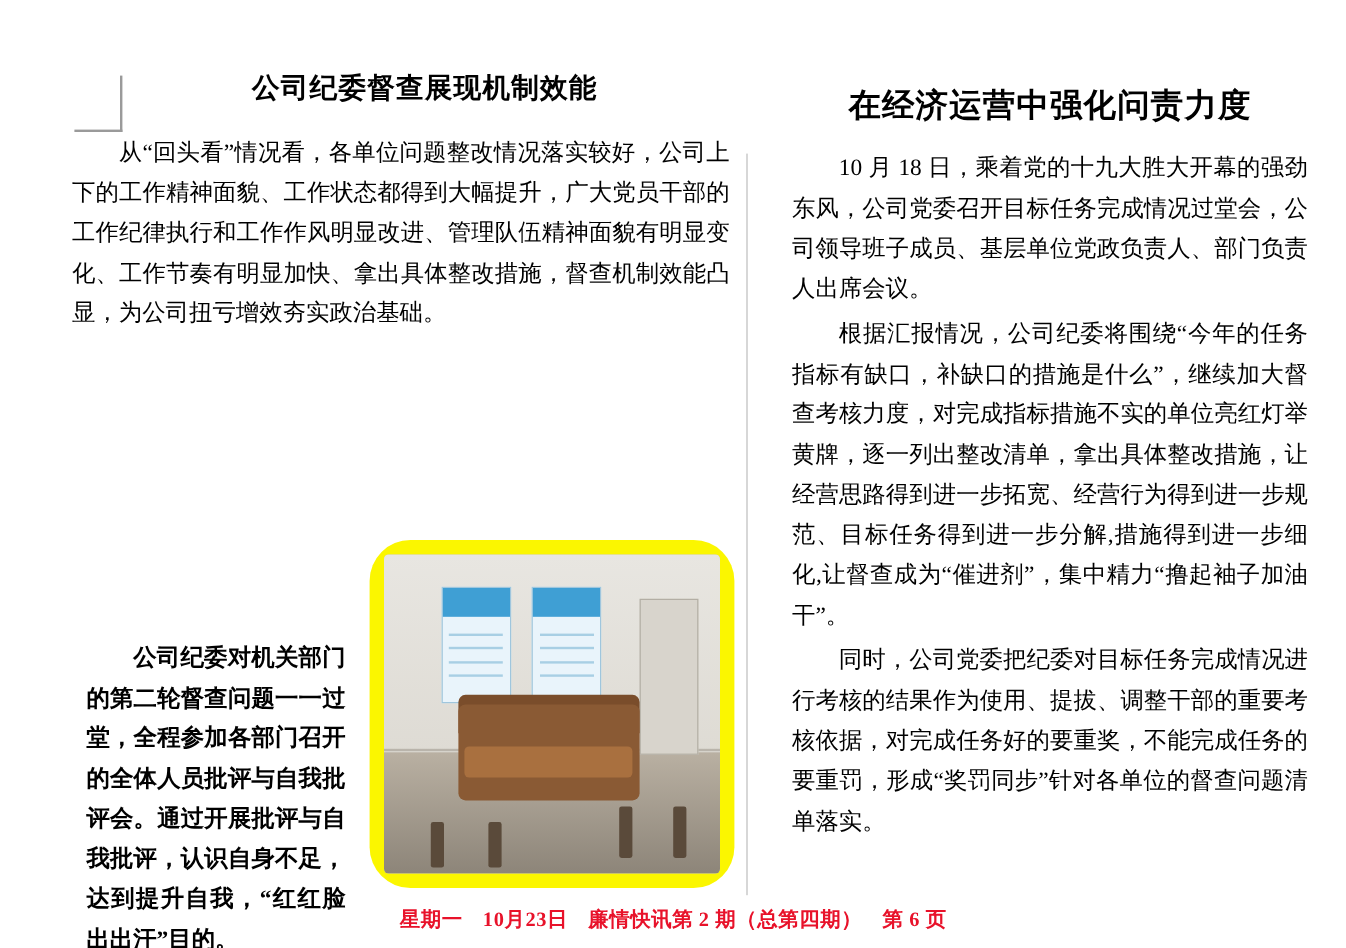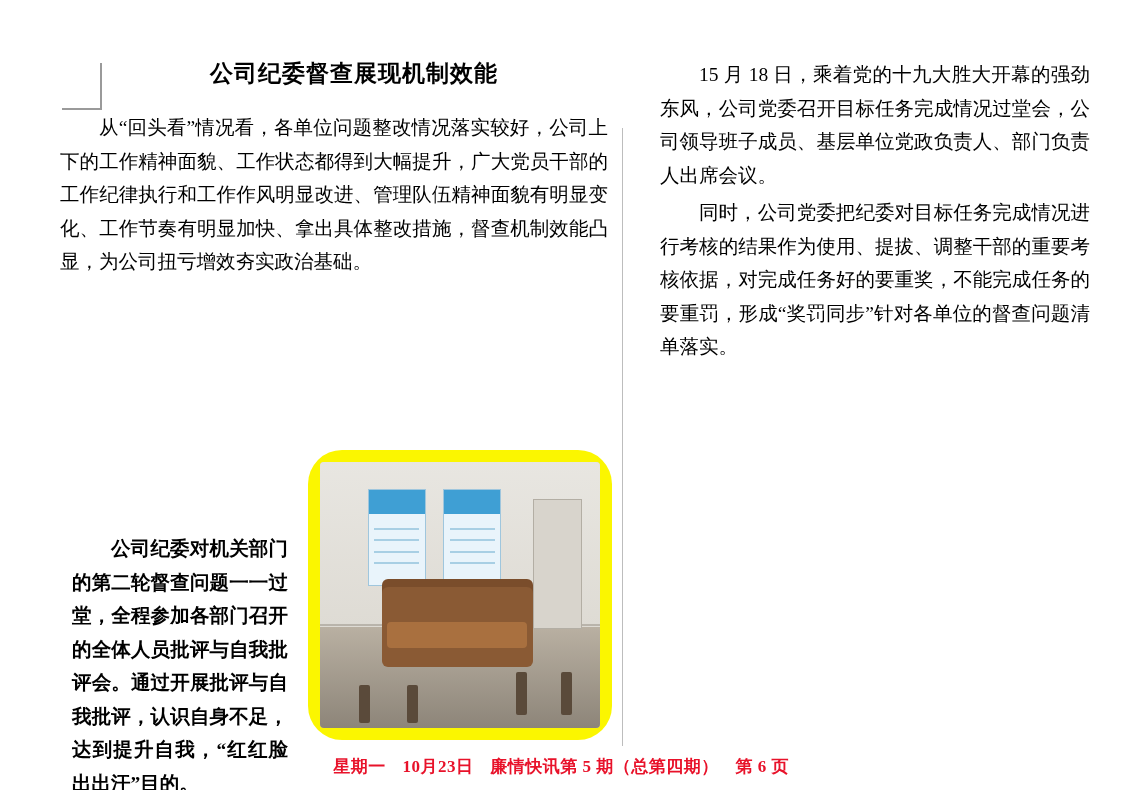--- a/index.html
+++ b/index.html
@@ -253,26 +253,28 @@
       </div>
 
       <div class="ph-chair" style="left:14%; top:84%; width:4%; height:14%;"></div>
       <div class="ph-chair" style="left:31%; top:84%; width:4%; height:14%;"></div>
       <div class="ph-chair" style="left:70%; top:79%; width:4%; height:16%;"></div>
       <div class="ph-chair" style="left:86%; top:79%; width:4%; height:16%;"></div>
     </div>
   </div>
 
   <div class="col-right">
+    <h1 class="headline-right">在经济运营中强化问责力度</h1>
     <div class="body-right">
-      <p>15 月 18 日，乘着党的十九大胜大开幕的强劲东风，公司党委召开目标任务完成情况过堂会，公司领导班子成员、基层单位党政负责人、部门负责人出席会议。</p>
+      <p>10 月 18 日，乘着党的十九大胜大开幕的强劲东风，公司党委召开目标任务完成情况过堂会，公司领导班子成员、基层单位党政负责人、部门负责人出席会议。</p>
+      <p>根据汇报情况，公司纪委将围绕“今年的任务指标有缺口，补缺口的措施是什么”，继续加大督查考核力度，对完成指标措施不实的单位亮红灯举黄牌，逐一列出整改清单，拿出具体整改措施，让经营思路得到进一步拓宽、经营行为得到进一步规范、目标任务得到进一步分解,措施得到进一步细化,让督查成为“催进剂”，集中精力“撸起袖子加油干”。</p>
       <p>同时，公司党委把纪委对目标任务完成情况进行考核的结果作为使用、提拔、调整干部的重要考核依据，对完成任务好的要重奖，不能完成任务的要重罚，形成“奖罚同步”针对各单位的督查问题清单落实。</p>
     </div>
   </div>
 
   <div class="footer">
     <span>星期一</span>
     <span>10月23日</span>
-    <span>廉情快讯第 5 期（总第四期）</span>
+    <span>廉情快讯第 2 期（总第四期）</span>
     <span>第 6 页</span>
   </div>
 
 </div>
 
 </body></html>

